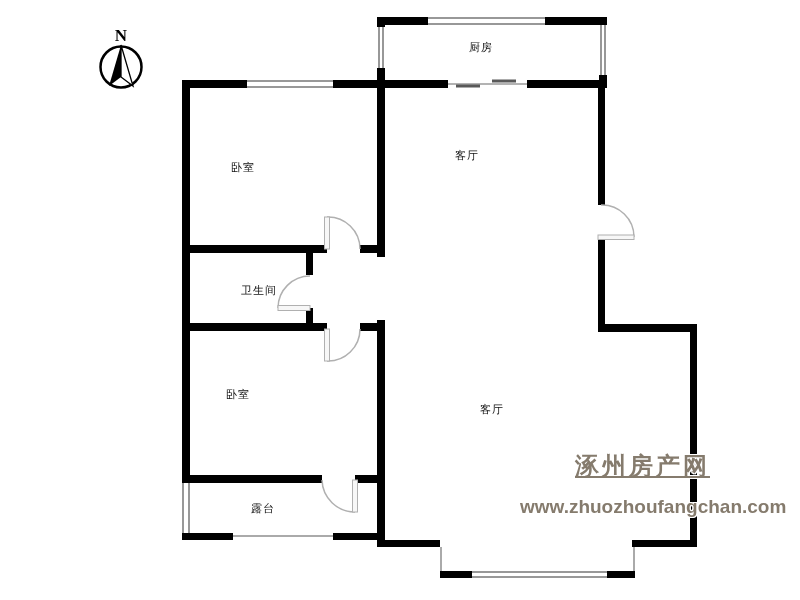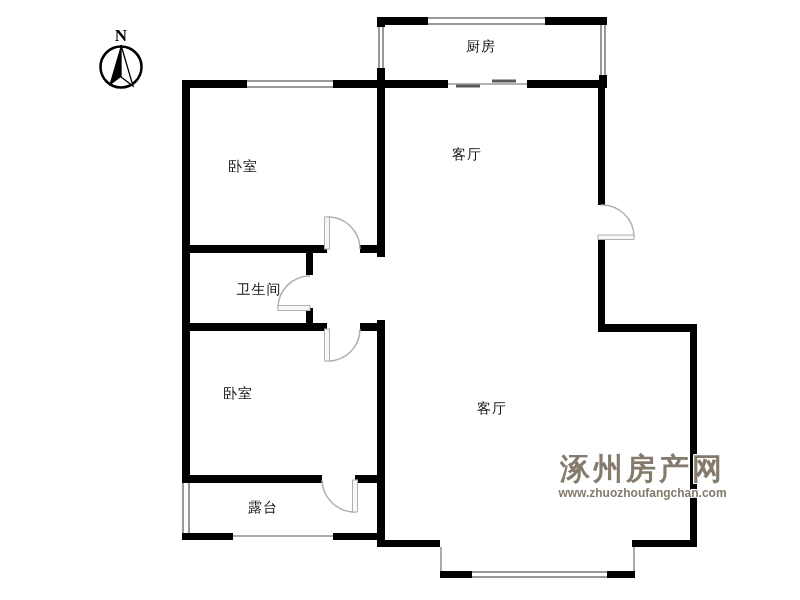--- a/index.html
+++ b/index.html
@@ -6,34 +6,34 @@
   #plan{
     position:relative;width:800px;height:600px;background:#fff;overflow:hidden;
     font-family:"Liberation Sans", sans-serif;
   }
   .w{position:absolute;background:#000;}
   .win-h{position:absolute;background:#fff;border-top:2px solid #989898;border-bottom:2px solid #989898;box-sizing:border-box;}
   .win-v{position:absolute;background:#fff;border-left:2px solid #989898;border-right:2px solid #989898;box-sizing:border-box;}
   .rail{position:absolute;background:#aaa;}
   .room-label{
     position:absolute;transform:translate(-50%,-50%);
-    font-size:14px;color:#111;letter-spacing:1px;white-space:nowrap;z-index:5;
+    font-size:11px;color:#111;letter-spacing:1px;white-space:nowrap;z-index:5;
   }
   #compass-n{
     position:absolute;left:121px;top:36px;transform:translate(-50%,-50%);
     font-family:"Liberation Serif", serif;font-weight:bold;font-size:17px;color:#000;z-index:5;
   }
   #watermark{
     position:absolute;left:520px;top:452px;width:245px;text-align:center;z-index:10;
     color:#857b6d;font-weight:bold;line-height:1.15;
     text-shadow:-1px -1px 0 #fff,1px -1px 0 #fff,-1px 1px 0 #fff,1px 1px 0 #fff,
                  0 -1px 0 #fff,0 1px 0 #fff,-1px 0 0 #fff,1px 0 0 #fff;
   }
-  #watermark .wm-line1{font-size:30px;letter-spacing:3px;}
-  #watermark .wm-line2{font-size:12px;letter-spacing:0px;}
+  #watermark .wm-line1{font-size:24px;letter-spacing:3px;text-decoration:underline;}
+  #watermark .wm-line2{font-size:19px;letter-spacing:0px;margin-top:16px;}
   svg{position:absolute;left:0;top:0;z-index:2;}
 </style>
 </head>
 <body>
 
 <div id="plan">
 
   <div class="w" style="left:377px;top:17px;width:51px;height:8px"></div>
   <div class="w" style="left:545px;top:17px;width:62px;height:8px"></div>
   <div class="w" style="left:377px;top:17px;width:8px;height:10px"></div>

